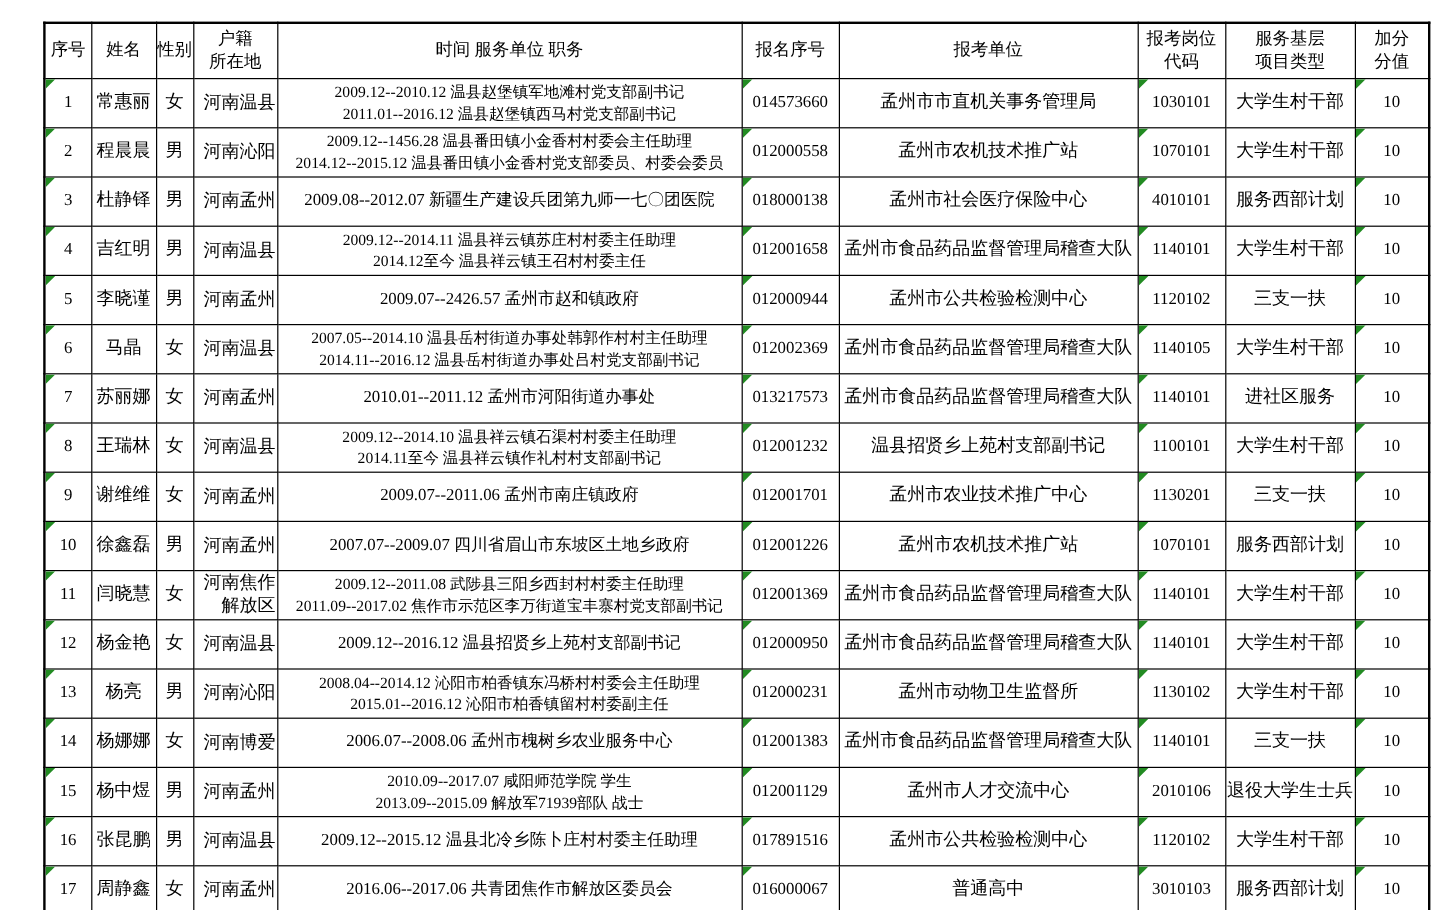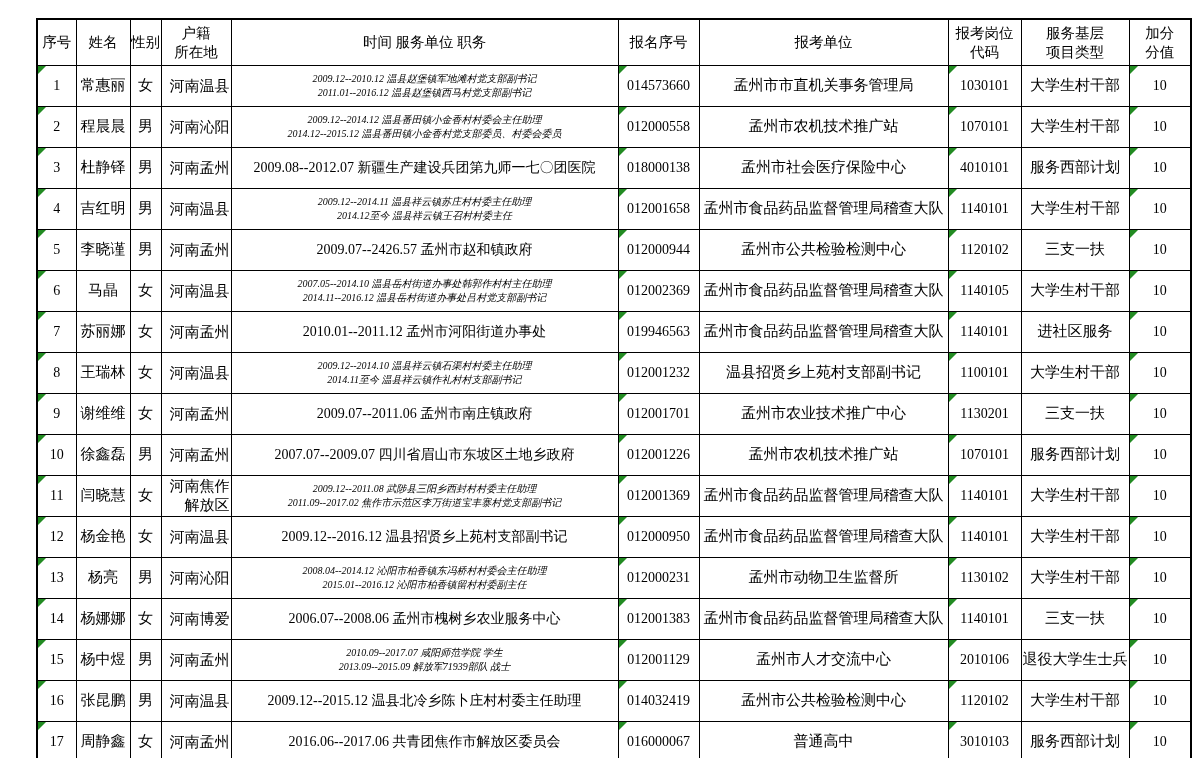--- a/index.html
+++ b/index.html
@@ -4,21 +4,21 @@
 <style>
   html,body{margin:0;padding:0;background:#fff;width:1200px;height:758px;overflow:hidden;}
   .sheet{position:absolute;left:36px;top:18px;}
   table{border-collapse:collapse;table-layout:fixed;color:#000;border:2px solid #000;
         font-family:"Liberation Serif","DejaVu Serif",serif;}
   th,td{border:1px solid #000;text-align:center;vertical-align:middle;padding:0;overflow:hidden;position:relative;}
   thead th{height:45px;font-size:14.5px;font-weight:normal;white-space:pre-line;line-height:1.25;}
   tbody td{height:40px;font-size:15px;}
   .txt{display:block;white-space:pre-line;line-height:1.3;word-break:break-all;}
   td.c-service .txt{font-size:14px;}
-  td.c-service.small .txt{font-size:10px;line-height:1.4;font-style:italic;}
+  td.c-service.small .txt{font-size:13px;line-height:1.4;}
   td.c-reg_no .txt,td.c-post_code .txt,td.c-seq .txt,td.c-bonus .txt{font-size:14px;}
   td.c-residence .txt{line-height:1.25;padding:0 1px;text-align:right;}
   .tri{position:absolute;left:0;top:0;width:0;height:0;
        border-top:8px solid #228b22;border-right:8px solid transparent;}
 </style>
 </head>
 <body>
 
 <div class="sheet">
   <table>
@@ -98,21 +98,21 @@
     <td class="c-name">
             <span class="txt">程晨晨</span>
           </td>
     <td class="c-gender">
             <span class="txt">男</span>
           </td>
     <td class="c-residence">
             <span class="txt">河南沁阳</span>
           </td>
     <td class="c-service small">
-            <span class="txt">2009.12--2014.12 温县番田镇小金香村村委会主任助理
+            <span class="txt">2009.12--1456.28 温县番田镇小金香村村委会主任助理
 2014.12--2015.12 温县番田镇小金香村党支部委员、村委会委员</span>
           </td>
     <td class="c-reg_no">
             <span class="tri"></span>
             <span class="txt">012000558</span>
           </td>
     <td class="c-unit">
             <span class="txt">孟州市农机技术推广站</span>
           </td>
     <td class="c-post_code">
@@ -285,21 +285,21 @@
             <span class="txt">女</span>
           </td>
     <td class="c-residence">
             <span class="txt">河南孟州</span>
           </td>
     <td class="c-service">
             <span class="txt">2010.01--2011.12 孟州市河阳街道办事处</span>
           </td>
     <td class="c-reg_no">
             <span class="tri"></span>
-            <span class="txt">019946563</span>
+            <span class="txt">013217573</span>
           </td>
     <td class="c-unit">
             <span class="txt">孟州市食品药品监督管理局稽查大队</span>
           </td>
     <td class="c-post_code">
             <span class="tri"></span>
             <span class="txt">1140101</span>
           </td>
     <td class="c-project_type">
             <span class="txt">进社区服务</span>
@@ -613,21 +613,21 @@
             <span class="txt">男</span>
           </td>
     <td class="c-residence">
             <span class="txt">河南温县</span>
           </td>
     <td class="c-service">
             <span class="txt">2009.12--2015.12 温县北冷乡陈卜庄村村委主任助理</span>
           </td>
     <td class="c-reg_no">
             <span class="tri"></span>
-            <span class="txt">014032419</span>
+            <span class="txt">017891516</span>
           </td>
     <td class="c-unit">
             <span class="txt">孟州市公共检验检测中心</span>
           </td>
     <td class="c-post_code">
             <span class="tri"></span>
             <span class="txt">1120102</span>
           </td>
     <td class="c-project_type">
             <span class="txt">大学生村干部</span>

